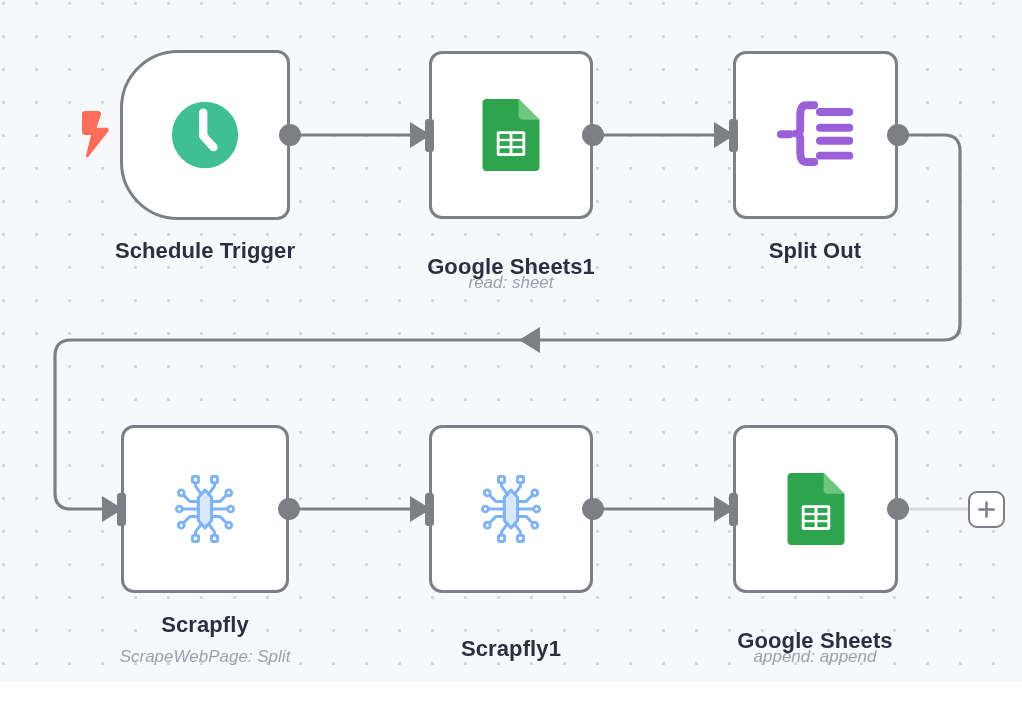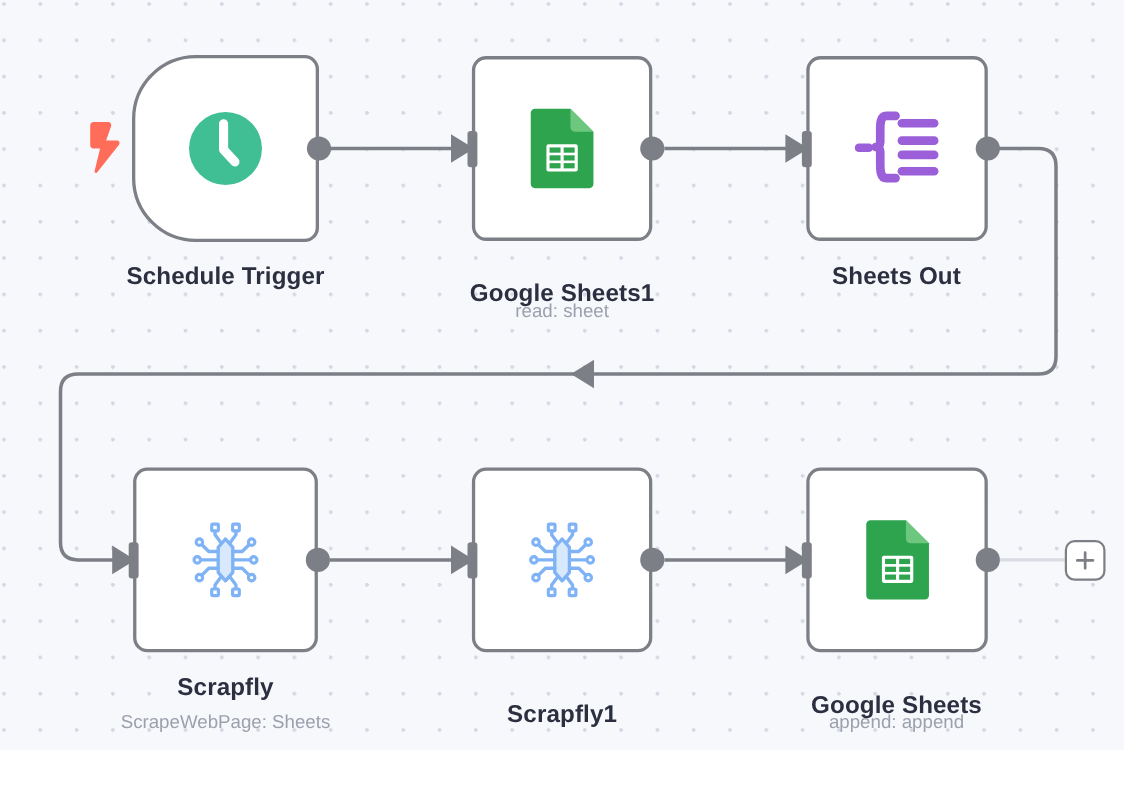--- a/index.html
+++ b/index.html
@@ -87,20 +87,21 @@
     line-height: 26px;
   }
   .node-sublabel {
     position: absolute;
     text-align: center;
     color: #9ba0ad;
     font-size: 17px;
     font-weight: normal;
     white-space: nowrap;
     line-height: 22px;
+    font-style: italic;
   }
 
   
   .bolt {
     position: absolute;
     left: 79px;
     top: 110px;
     width: 32px;
     height: 48px;
   }
@@ -213,21 +214,21 @@
           <rect x="42" y="7" width="40" height="8.5" rx="4.2"></rect>
           <rect x="42" y="24" width="40" height="8.5" rx="4.2"></rect>
           <rect x="42" y="38" width="40" height="8.5" rx="4.2"></rect>
           <rect x="42" y="54" width="40" height="8.5" rx="4.2"></rect>
         </g>
       </svg>
     </div>
     <span class="ep-in"></span>
     <span class="ep-out"></span>
   </div>
-  <div class="node-label" style="left:670px; top:238px; width:290px;">Sheets Out</div>
+  <div class="node-label" style="left:670px; top:238px; width:290px;">Split Out</div>
 
   <div class="node" style="left:121px; top:425px; width:168px; height:168px;">
     <div class="node-icon">
       <svg viewBox="0 0 80 80" width="76" height="76">
         <g fill="none" stroke="#7fb3f5" stroke-width="3.2" stroke-linecap="round" stroke-linejoin="round">
           <path d="M40 20 L33 28 L33 52 L40 60 L47 52 L47 28 Z" fill="#d9e9fd"></path>
           <path d="M33 32 L24 32 L17 25"></path>
           <path d="M47 32 L56 32 L63 25"></path>
           <path d="M33 40 L22 40 L15 40"></path>
           <path d="M47 40 L58 40 L65 40"></path>
@@ -249,21 +250,21 @@
           <rect x="46.8" y="5.8" width="6.4" height="6.4" rx="1"></rect>
           <rect x="26.8" y="67.8" width="6.4" height="6.4" rx="1"></rect>
           <rect x="46.8" y="67.8" width="6.4" height="6.4" rx="1"></rect>
         </g>
       </svg>
     </div>
     <span class="ep-in"></span>
     <span class="ep-out"></span>
   </div>
   <div class="node-label" style="left:60px; top:612px; width:290px;text-align:center;">Scrapfly</div>
-  <div class="node-sublabel" style="left:60px; top:646px; width:290px;">ScrapeWebPage: Sheets</div>
+  <div class="node-sublabel" style="left:60px; top:646px; width:290px;">ScrapeWebPage: Split</div>
 
   <div class="node" style="left:429px; top:425px; width:164px; height:168px;">
     <div class="node-icon">
       <svg viewBox="0 0 80 80" width="76" height="76">
         <g fill="none" stroke="#7fb3f5" stroke-width="3.2" stroke-linecap="round" stroke-linejoin="round">
           <path d="M40 20 L33 28 L33 52 L40 60 L47 52 L47 28 Z" fill="#d9e9fd"></path>
           <path d="M33 32 L24 32 L17 25"></path>
           <path d="M47 32 L56 32 L63 25"></path>
           <path d="M33 40 L22 40 L15 40"></path>
           <path d="M47 40 L58 40 L65 40"></path>

